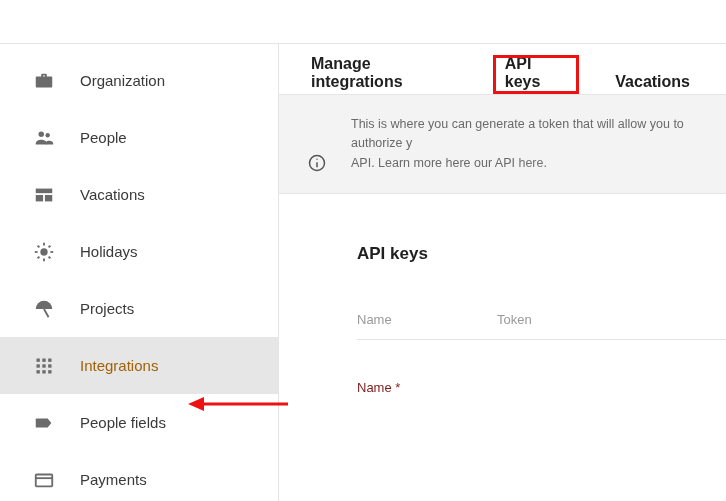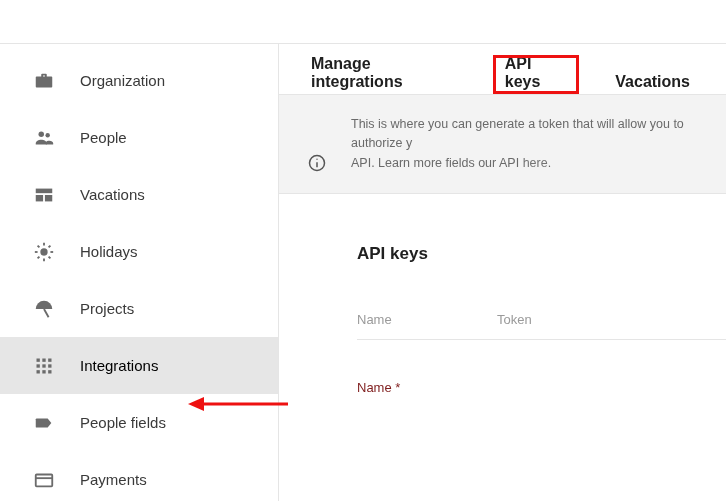--- a/index.html
+++ b/index.html
@@ -3,21 +3,21 @@
 <meta charset="utf-8">
 <style>
   * { box-sizing: border-box; margin: 0; padding: 0; }
   html, body { width: 726px; height: 501px; font-family: Arial, Helvetica, sans-serif; background: #fff; overflow: hidden; }
   .page { display: flex; height: 100%; border-top: 1px solid #e5e5e5; margin-top: 43px; }
   .sidebar { width: 278px; flex-shrink: 0; padding-top: 8px; }
   .sidebar-item {
     display: flex; align-items: center; height: 57px;
     padding-left: 32px; cursor: pointer; color: #3a3a3a;
   }
-  .sidebar-item.active { background: #e6e6e6; color: #000000; align-items: center; }
+  .sidebar-item.active { background: #e6e6e6; color: #a16207; align-items: center; }
   .sidebar-item .icon { width: 24px; height: 24px; display: flex; align-items: center; justify-content: center; color: #6b6b6b; }
   .sidebar-item .label { margin-left: 24px; font-size: 15px; }
   .main { flex: 1; border-left: 1px solid #e5e5e5; display: flex; flex-direction: column; overflow: hidden; }
   .tabs { display: flex; align-items: flex-end; height: 50px; padding-left: 20px; }
   .tab { padding: 0 12px; display: flex; align-items: center; font-size: 16px; font-weight: 700; color: #202020; cursor: pointer; border-bottom: 3px solid transparent; margin-right: 24px; }
   .tab.active { border-bottom-color: #2fb44a; }
   .tab-highlight { outline: 3px solid #e11; outline-offset: -3px; }
   .info-bar { background: #f3f3f3; border-top: 1px solid #e5e5e5; border-bottom: 1px solid #e5e5e5; padding: 20px 0 20px 28px; display: flex; align-items: flex-end; }
   .info-icon { width: 20px; height: 20px; flex-shrink: 0; color: #555; margin-top: 2px; }
   .info-text { margin-left: 24px; font-size: 12.5px; color: #6a6a6a; line-height: 1.55; }
@@ -135,21 +135,21 @@
     <div class="info-bar">
       <span class="info-icon">
         <svg viewBox="0 0 24 24" width="20" height="20" fill="none" stroke="currentColor" stroke-width="1.8">
             <circle cx="12" cy="12" r="9"></circle>
             <line x1="12" y1="11" x2="12" y2="17"></line>
             <circle cx="12" cy="7.5" r="0.8" fill="currentColor" stroke="none"></circle>
           </svg>
       </span>
       <div class="info-text">
         <span>This is where you can generate a token that will allow you to authorize y</span><br>
-        <span>API. Learn more fields our API </span><a href="#">here</a><span>.</span>
+        <span>API. Learn more here our API </span><a href="#">here</a><span>.</span>
       </div>
     </div>
     <div class="content">
       <h2 class="section-title">API keys</h2>
       <div class="table-headers">
         <div class="th-name">Name</div>
         <div class="th-token">Token</div>
       </div>
       <div class="name-field">Name *</div>
     </div>

